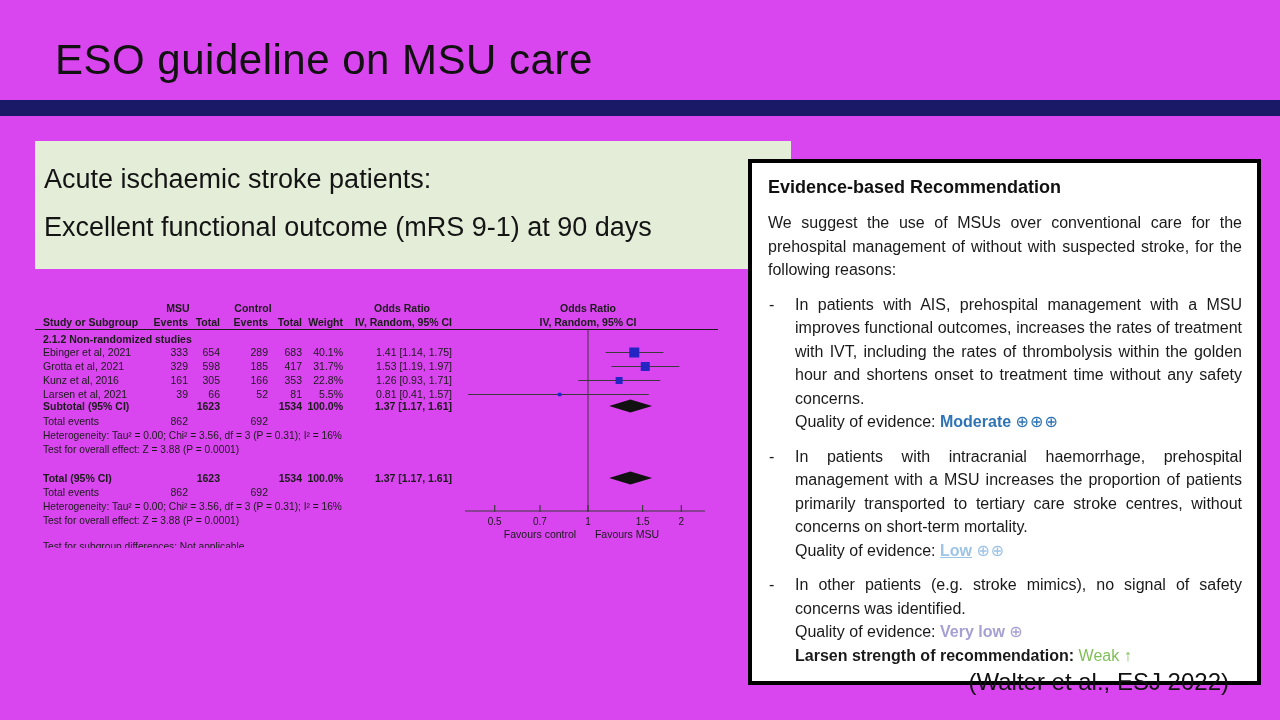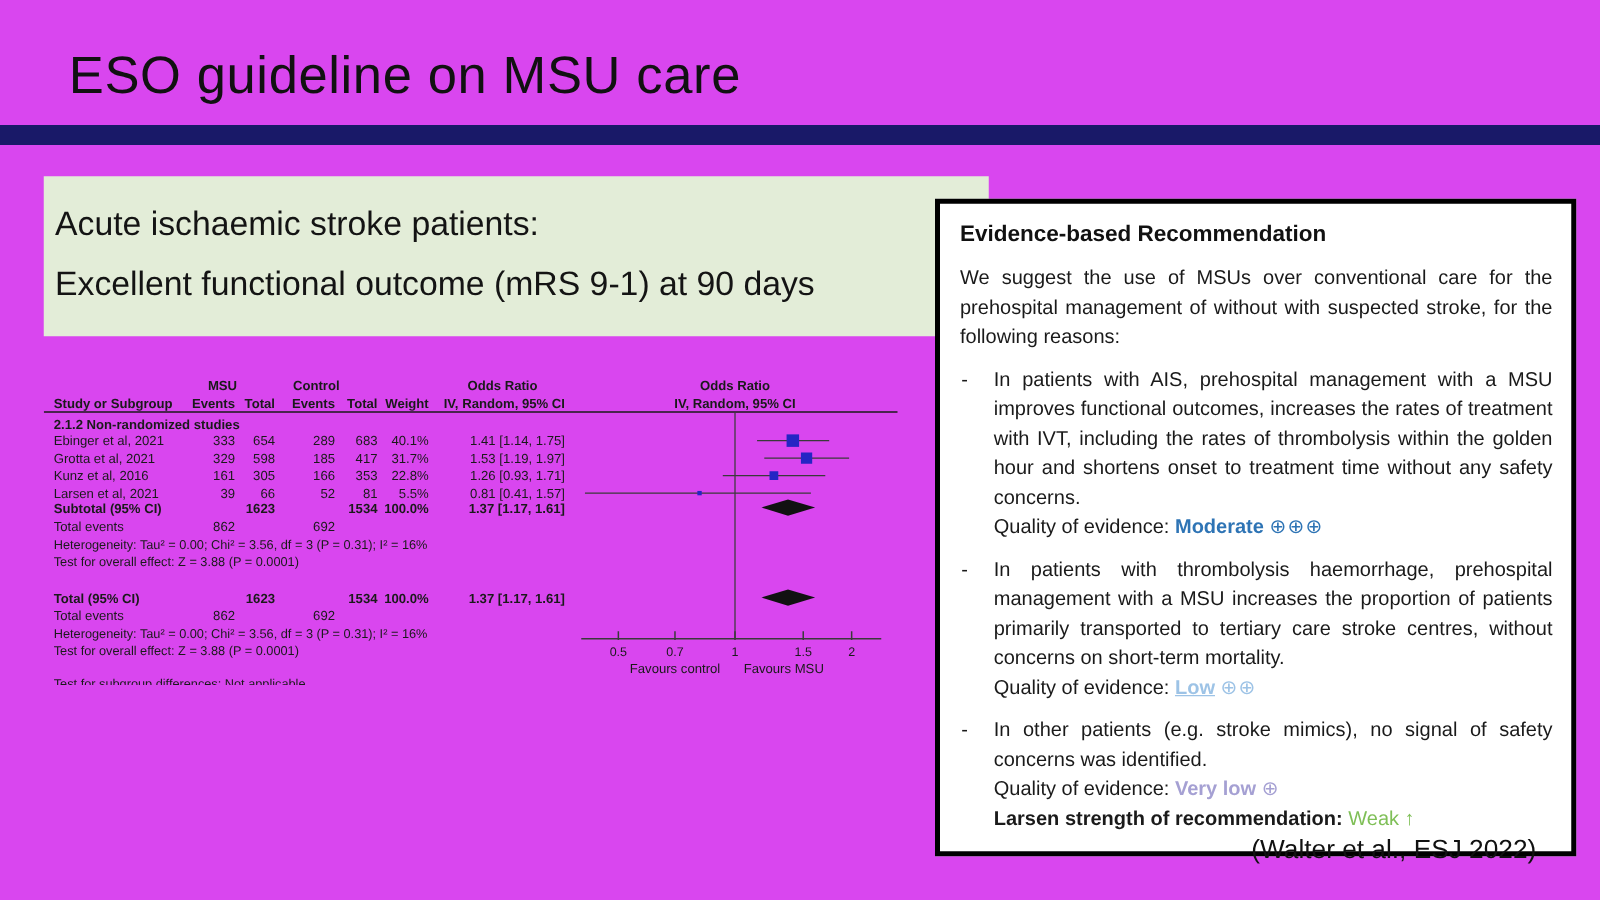--- a/index.html
+++ b/index.html
@@ -27,21 +27,21 @@
   .recbox h2 { margin:2px 0 0 0; font-size:18px; font-weight:bold; color:#111; }
   .intro { margin:13px 0 0 0; font-size:16px; line-height:1.47; text-align:justify; }
   .bullet { display:flex; margin-top:11px; font-size:16px; line-height:1.47; }
   .dash { flex:none; width:26px; padding-left:1px; }
   .btext { flex:1; text-align:justify; }
   .quality { text-align:left; }
   .qval { font-weight:bold; }
   .qsym { letter-spacing:1px; }
   .overall { text-align:left; font-weight:bold; }
   .oval { font-weight:normal; }
-  .citation { position:absolute; right:51px; top:668px; font-size:21px; color:#111; }
+  .citation { position:absolute; right:51px; top:668px; font-size:24px; color:#111; }
 </style>
 </head>
 <body>
 
 <div class="slide">
 
   <h1 class="title">ESO guideline on MSU care</h1>
 
   <div class="accent-bar" style="background: rgb(25, 25, 104);"></div>
 
@@ -152,21 +152,21 @@
           <span>Quality of evidence:</span>
           <span class="qval" style="color: rgb(46, 116, 181);">Moderate</span>
           <span class="qsym" style="color: rgb(46, 116, 181);">⊕⊕⊕</span>
         </div>
       </div>
     </div>
 
     <div class="bullet">
       <span class="dash">-</span>
       <div class="btext">
-        <span>In patients with thrombolysis haemorrhage, prehospital management with a MSU increases the proportion of patients primarily transported to tertiary care stroke centres, without concerns on short-term mortality.</span>
+        <span>In patients with intracranial haemorrhage, prehospital management with a MSU increases the proportion of patients primarily transported to tertiary care stroke centres, without concerns on short-term mortality.</span>
         <div class="quality">
           <span>Quality of evidence:</span>
           <span class="qval" style="color: rgb(157, 195, 230); text-decoration: underline;">Low</span>
           <span class="qsym" style="color: rgb(157, 195, 230);">⊕⊕</span>
         </div>
       </div>
     </div>
 
     <div class="bullet">
       <span class="dash">-</span>

